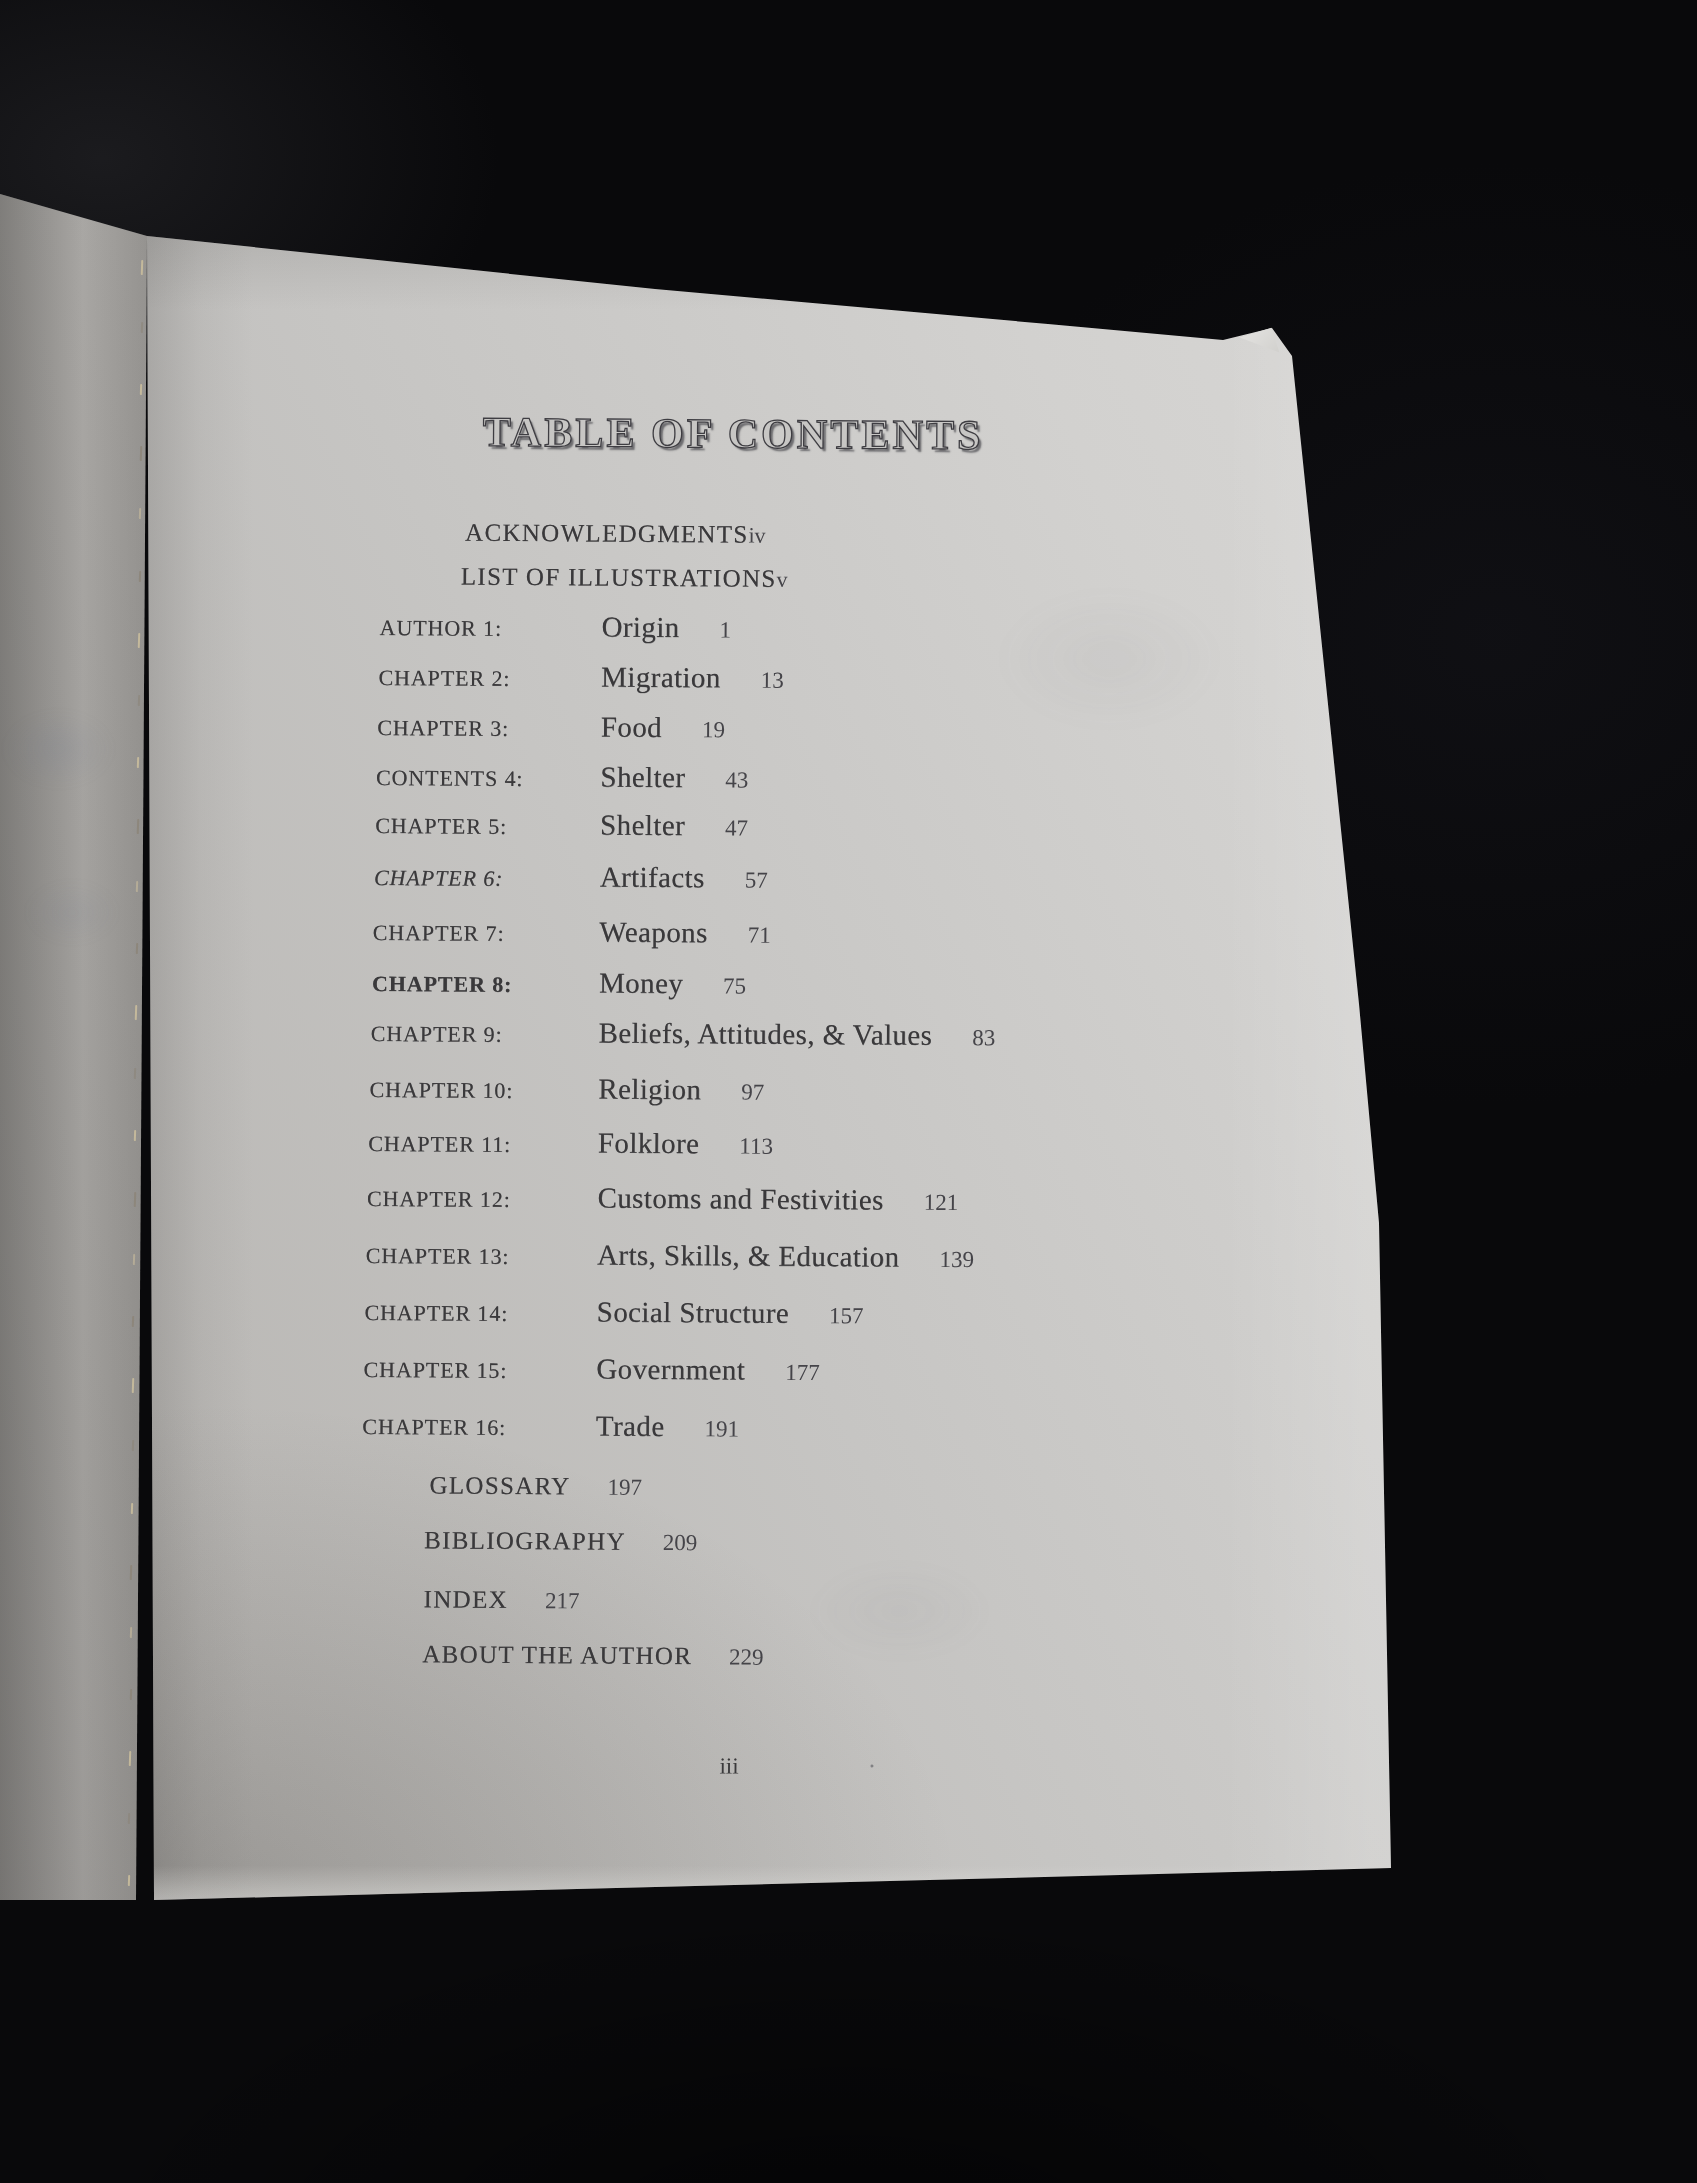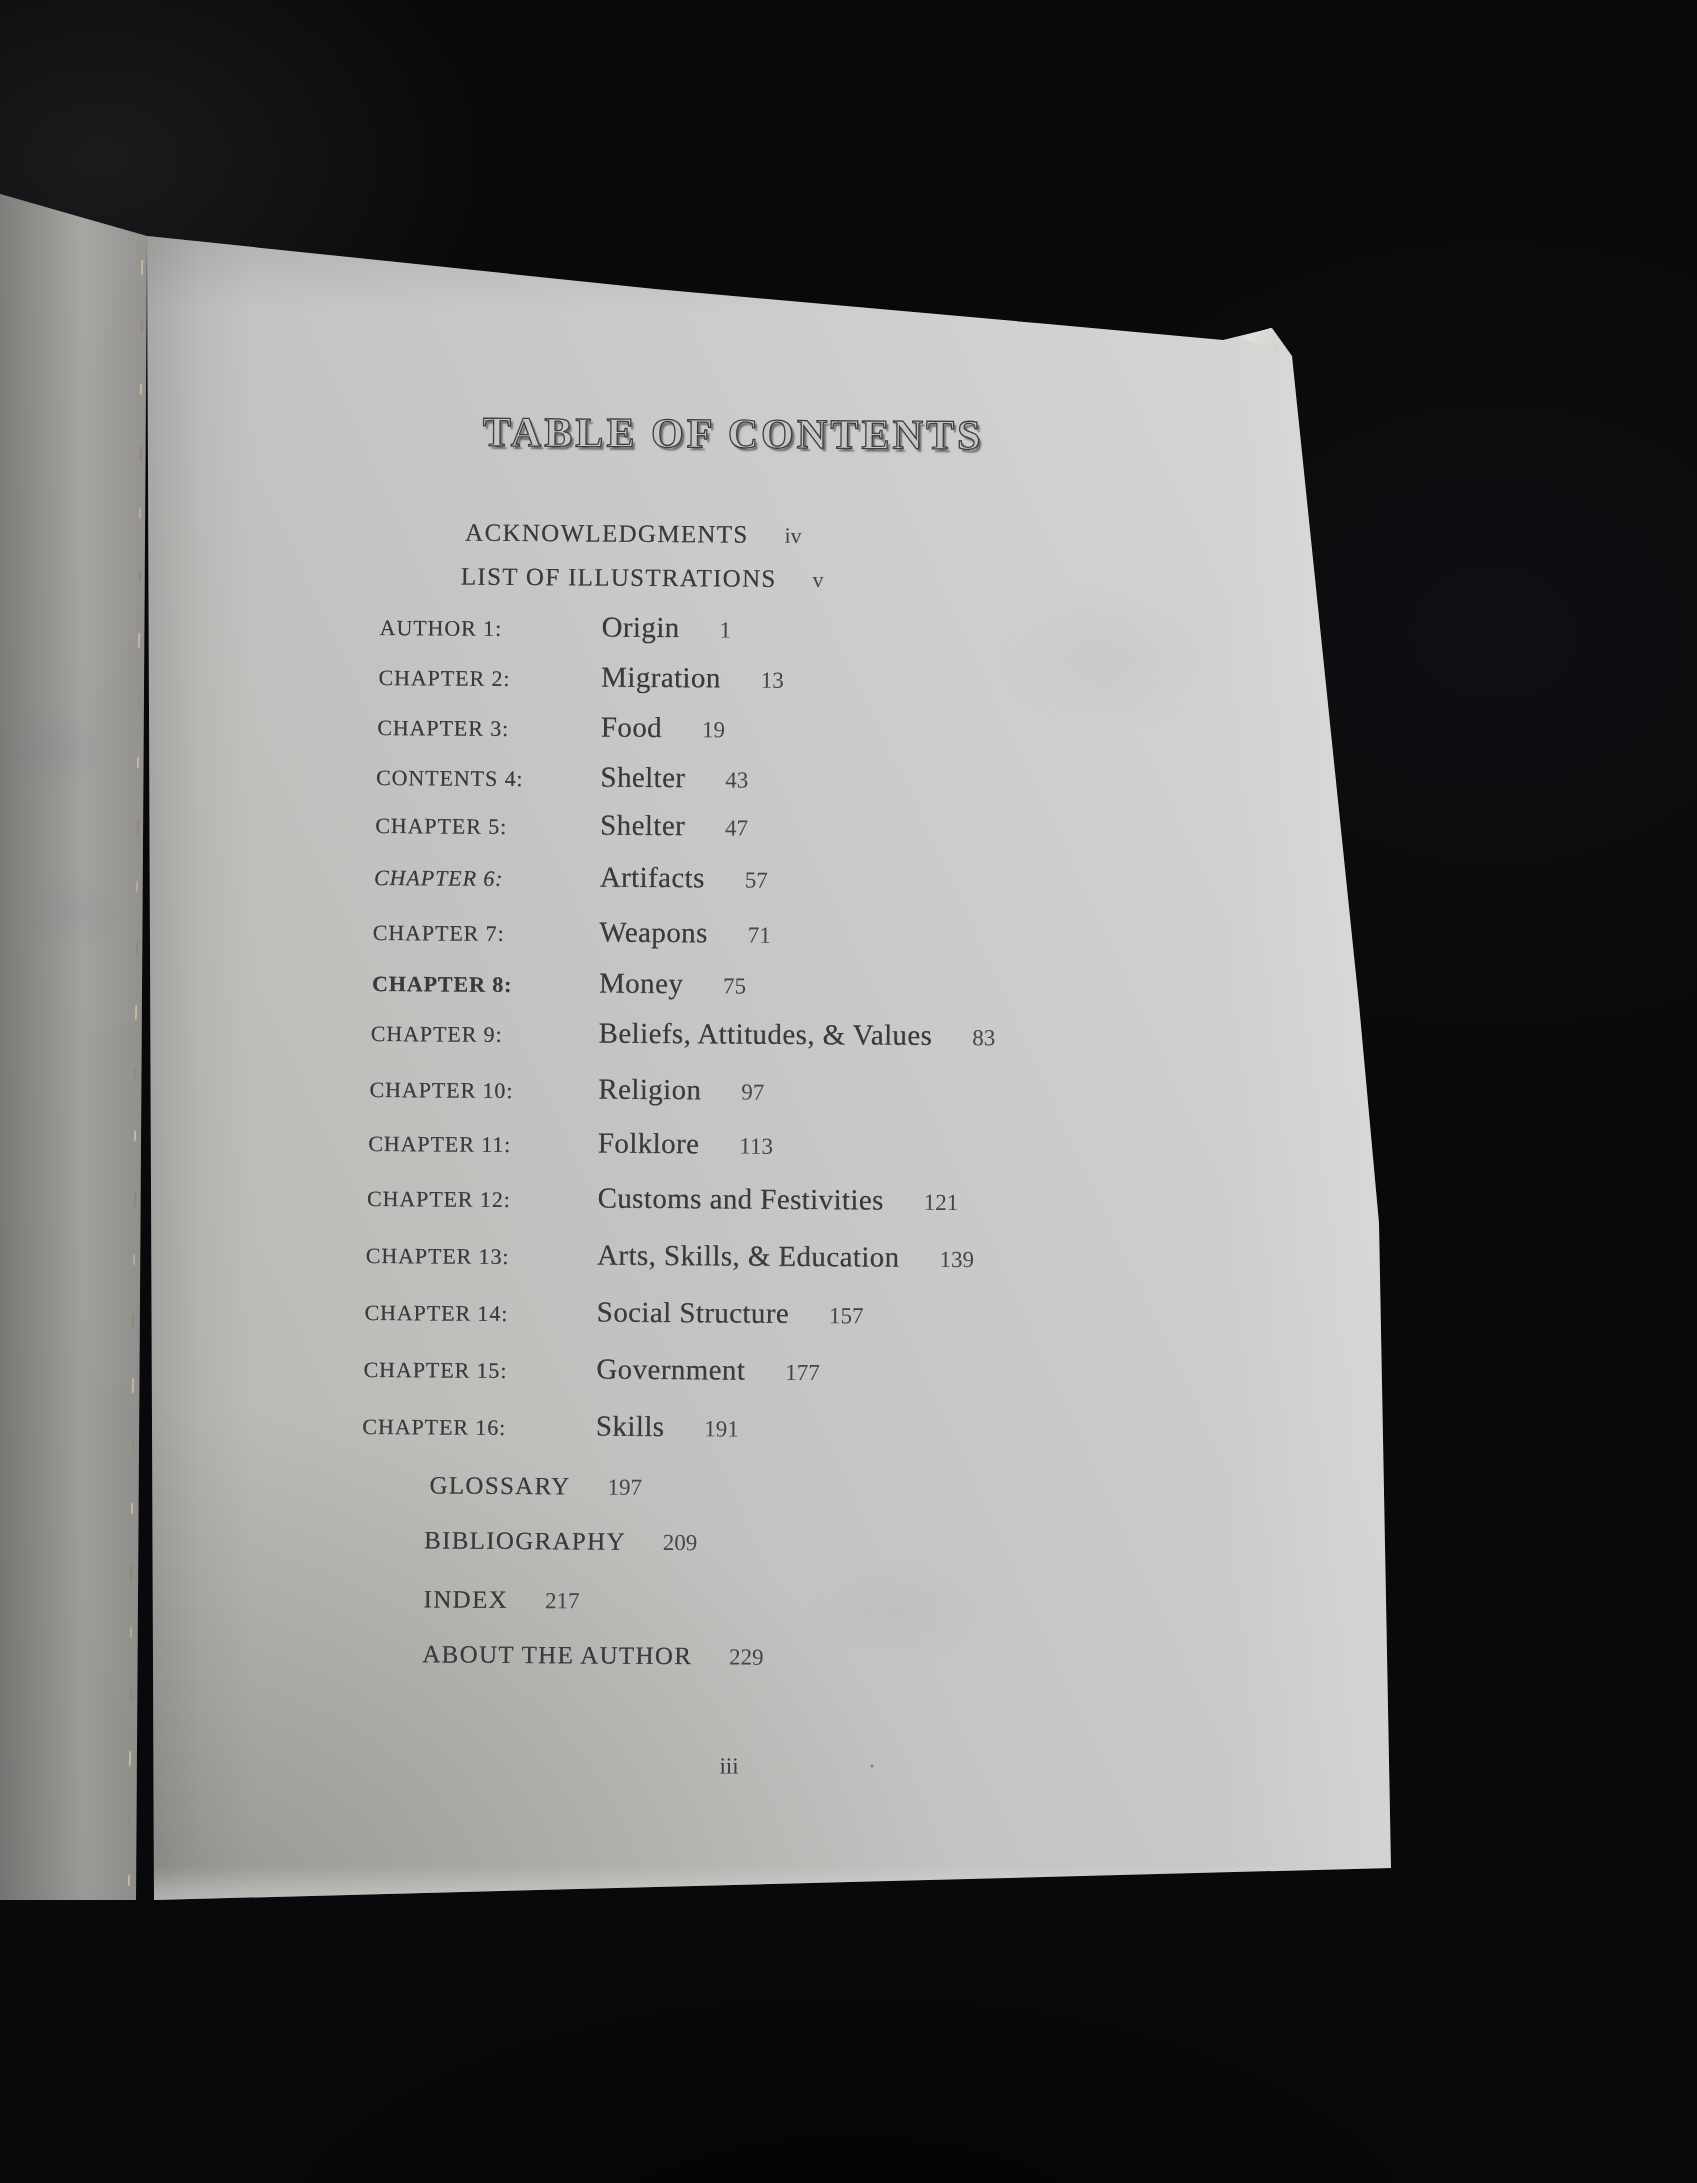--- a/index.html
+++ b/index.html
@@ -67,21 +67,21 @@
   
   .content{position:absolute;left:376px;top:406px;width:1092px;height:1485px;
     transform:rotate(.4deg);transform-origin:0 0;}
   .title{position:absolute;left:107px;top:4.4px;white-space:nowrap;
     font:bold 42px/1 var(--serif);letter-spacing:3.1px;
     color:#c7c6c4;-webkit-text-stroke:1.3px #3e3d42;
     text-shadow:2.6px 3.1px 1.7px rgba(30,30,36,.55);}
   .row{position:absolute;white-space:nowrap;}
   .fm-label,.bm-label{font:400 25px/1 var(--serif);letter-spacing:1.3px;color:var(--ink);
     text-shadow:0.2px 0.2px 0.2px rgba(40,40,44,.5);}
-  .fm-num{font:400 22px/1 var(--serif);margin-left:36px;color:var(--num-ink);}
+  .fm-num{font:400 22px/1 var(--serif);color:var(--num-ink);}
   .bm-num{font:400 23px/1 var(--serif);margin-left:37px;color:var(--num-ink);}
   .ch-row{left:0;width:1092px;height:35px;}
   .ch-label{position:absolute;top:5.7px;font:400 22px/1 var(--serif);letter-spacing:0.9px;color:var(--ink);
     text-shadow:0.2px 0.2px 0.2px rgba(40,40,44,.5);}
   .ch-title-group{position:absolute;left:227px;top:0;}
   .ch-title{font:400 29px/1 var(--serif);letter-spacing:0.4px;color:var(--ink);
     text-shadow:0.3px 0.3px 0.3px rgba(40,40,44,.5);}
   .ch-num{font:400 23px/1 var(--serif);margin-left:40px;color:var(--num-ink);}
   .folio{position:absolute;left:353px;top:1346px;font:400 23px/1 var(--serif);color:var(--ink);}
   .speck{position:absolute;left:504px;top:1355px;width:3.1px;height:3.1px;border-radius:50%;
@@ -169,21 +169,21 @@
           <div class="row ch-row" style="top: 890px;">
             <span class="ch-label" style="left: -5.2px;">CHAPTER 14:</span>
             <span class="ch-title-group"><span class="ch-title">Social Structure</span><span class="ch-num">157</span></span>
           </div>
           <div class="row ch-row" style="top: 947px;">
             <span class="ch-label" style="left: -5.7px;">CHAPTER 15:</span>
             <span class="ch-title-group"><span class="ch-title">Government</span><span class="ch-num">177</span></span>
           </div>
           <div class="row ch-row" style="top: 1004px;">
             <span class="ch-label" style="left: -6.5px;">CHAPTER 16:</span>
-            <span class="ch-title-group"><span class="ch-title">Skills</span><span class="ch-num">191</span></span>
+            <span class="ch-title-group"><span class="ch-title">Trade</span><span class="ch-num">191</span></span>
           </div>
         </div>
       <div id="back-matter">
           <div class="row" style="left: 61px; top: 1066px;"><span class="bm-label">GLOSSARY</span><span class="bm-num">197</span></div>
           <div class="row" style="left: 56px; top: 1121px;"><span class="bm-label">BIBLIOGRAPHY</span><span class="bm-num">209</span></div>
           <div class="row" style="left: 56px; top: 1180px;"><span class="bm-label">INDEX</span><span class="bm-num">217</span></div>
           <div class="row" style="left: 55px; top: 1235px;"><span class="bm-label">ABOUT THE AUTHOR</span><span class="bm-num">229</span></div>
         </div>
       <div class="folio">iii</div>
       <div class="speck"></div>

